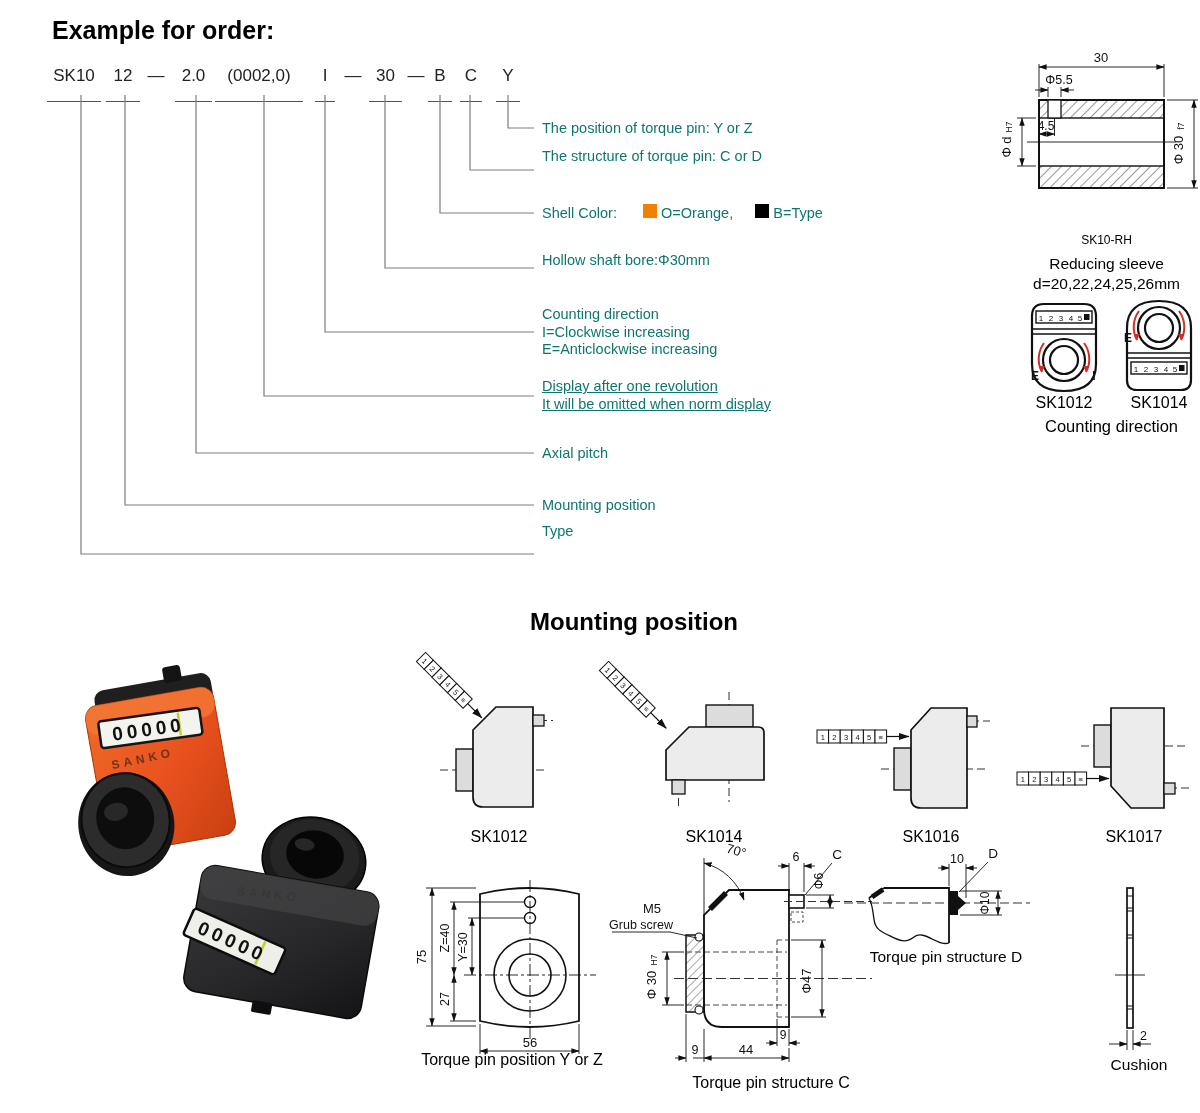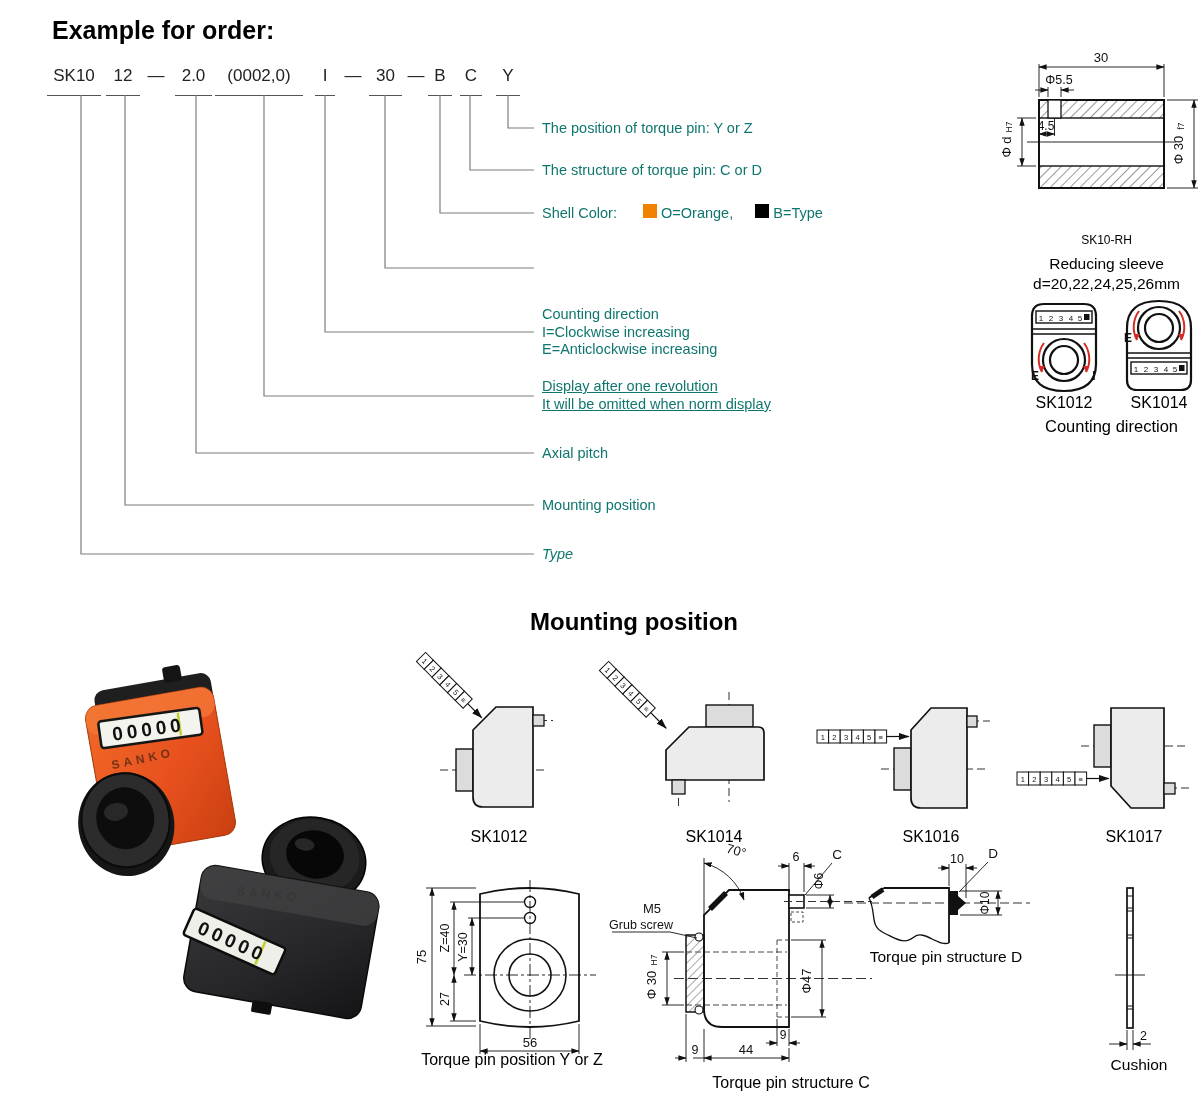--- a/index.html
+++ b/index.html
@@ -2,21 +2,21 @@
 <html><head>
 <meta charset="utf-8">
 <style>
   html,body{margin:0;padding:0;background:#fff;}
   #page{position:relative;width:1200px;height:1113px;background:#fff;overflow:hidden;
         font-family:"Liberation Sans",sans-serif;color:#1a1a1a;margin-left:14px;}
   .abs{position:absolute;}
   .h1{font-size:25px;font-weight:bold;color:#000;}
   .h2{font-size:24px;font-weight:bold;color:#000;text-align:center;}
   .tok{position:absolute;top:66px;height:21px;font-size:17px;color:#222;text-align:center;
-       padding-bottom:8px;}
+       padding-bottom:14px;}
   .tok.u{border-bottom:1.6px solid #555;}
   .leg{position:absolute;left:528px;font-size:14.5px;line-height:18px;color:#0f766e;white-space:nowrap;}
   .cap{position:absolute;font-size:16px;color:#000;text-align:center;}
   .cap.small{font-size:15.5px;}
   .swatch{display:inline-block;width:14px;height:14px;vertical-align:-2px;}
   .shellrow span{vertical-align:top;}
   svg{position:absolute;overflow:visible;}
   svg text{font-family:"Liberation Sans",sans-serif;fill:#111;}
 </style>
 </head>
@@ -47,44 +47,45 @@
       <path d="M371,95 V268 H520"></path>
       <path d="M311,95 V332 H520"></path>
       <path d="M250,95 V396 H520"></path>
       <path d="M182,95 V453 H520"></path>
       <path d="M111,95 V505 H520"></path>
       <path d="M67,95  V554 H520"></path>
     </g>
   </svg>
 
   <div class="leg" style="top:119px;">The position of torque pin: Y or Z</div>
-  <div class="leg" style="top:161px;">The structure of torque pin: C or D</div>
+  <div class="leg" style="top:147px;">The structure of torque pin: C or D</div>
   <div class="leg shellrow" style="top:204px;">
     <span>Shell Color:</span>
     <span style="display:inline-block;width:18px;"></span>
     <span class="swatch" style="background:#F08200;"></span>
     <span>O=Orange,</span>
     <span style="display:inline-block;width:14px;"></span>
     <span class="swatch" style="background:#000;"></span>
     <span>B=Type</span>
   </div>
   <div class="leg" style="top:251px;">
+    <div>Hollow shaft bore:Φ30mm</div>
   </div>
   <div class="leg" style="top:306px;line-height:17.5px;">
     <div>Counting direction</div>
     <div>I=Clockwise increasing</div>
     <div>E=Anticlockwise increasing</div>
   </div>
   <div class="leg" style="top:377px;text-decoration:underline;">
     <div>Display after one revolution</div>
     <div>It will be omitted when norm display</div>
   </div>
   <div class="leg" style="top:444px;">Axial pitch</div>
   <div class="leg" style="top:496px;">Mounting position</div>
-  <div class="leg" style="top:545px;font-style:italic;">Type</div>
+  <div class="leg" style="top:522px;">Type</div>
 
   <svg style="left:985px;top:40px;" width="215" height="215">
     <defs>
       <marker id="arr1" markerWidth="9" markerHeight="8" refX="8.5" refY="3" orient="auto-start-reverse">
         <path d="M0,0 L9,3 L0,6 Z" fill="#111"></path>
       </marker>
       <pattern id="hat1" width="7" height="7" patternTransform="rotate(45)" patternUnits="userSpaceOnUse">
         <line x1="0" y1="0" x2="0" y2="7" stroke="#444" stroke-width="1.1"></line>
       </pattern>
     </defs>
@@ -469,21 +470,21 @@
 
     <line x1="82" y1="181" x2="82" y2="229" stroke="#111" stroke-width="0.9"></line>
     <line x1="100" y1="196" x2="100" y2="229" stroke="#111" stroke-width="0.9"></line>
     <line x1="185" y1="215" x2="185" y2="229" stroke="#111" stroke-width="0.9"></line>
     <line x1="71" y1="225" x2="82" y2="225" stroke="#111" stroke-width="0.9" marker-end="url(#arr7)"></line>
     <line x1="100" y1="225" x2="89" y2="225" stroke="#111" stroke-width="0.9"></line>
     <line x1="100" y1="225" x2="185" y2="225" stroke="#111" stroke-width="0.9" marker-start="url(#arr7)" marker-end="url(#arr7)"></line>
     <text x="91" y="221" font-size="12.5" text-anchor="middle">9</text>
     <text x="142" y="221" font-size="13" text-anchor="middle">44</text>
   </svg>
-  <div class="cap" style="left:652px;top:1074px;width:250px;text-align:center;">Torque pin structure C</div>
+  <div class="cap" style="left:632px;top:1074px;width:250px;text-align:center;">Torque pin structure C</div>
 
   <svg style="left:828px;top:838px;" width="195" height="120">
     <defs>
       <marker id="arr8" markerWidth="9" markerHeight="8" refX="8.5" refY="3" orient="auto-start-reverse">
         <path d="M0,0 L9,3 L0,6 Z" fill="#111"></path>
       </marker>
     </defs>
     <line x1="2" y1="65" x2="188" y2="65" stroke="#333" stroke-width="1" stroke-dasharray="9 4"></line>
     <path d="M42,50 L107,50 L107,105" fill="none" stroke="#111" stroke-width="1.8"></path>
     <path d="M42,50 L27,60" fill="none" stroke="#111" stroke-width="1.8"></path>

